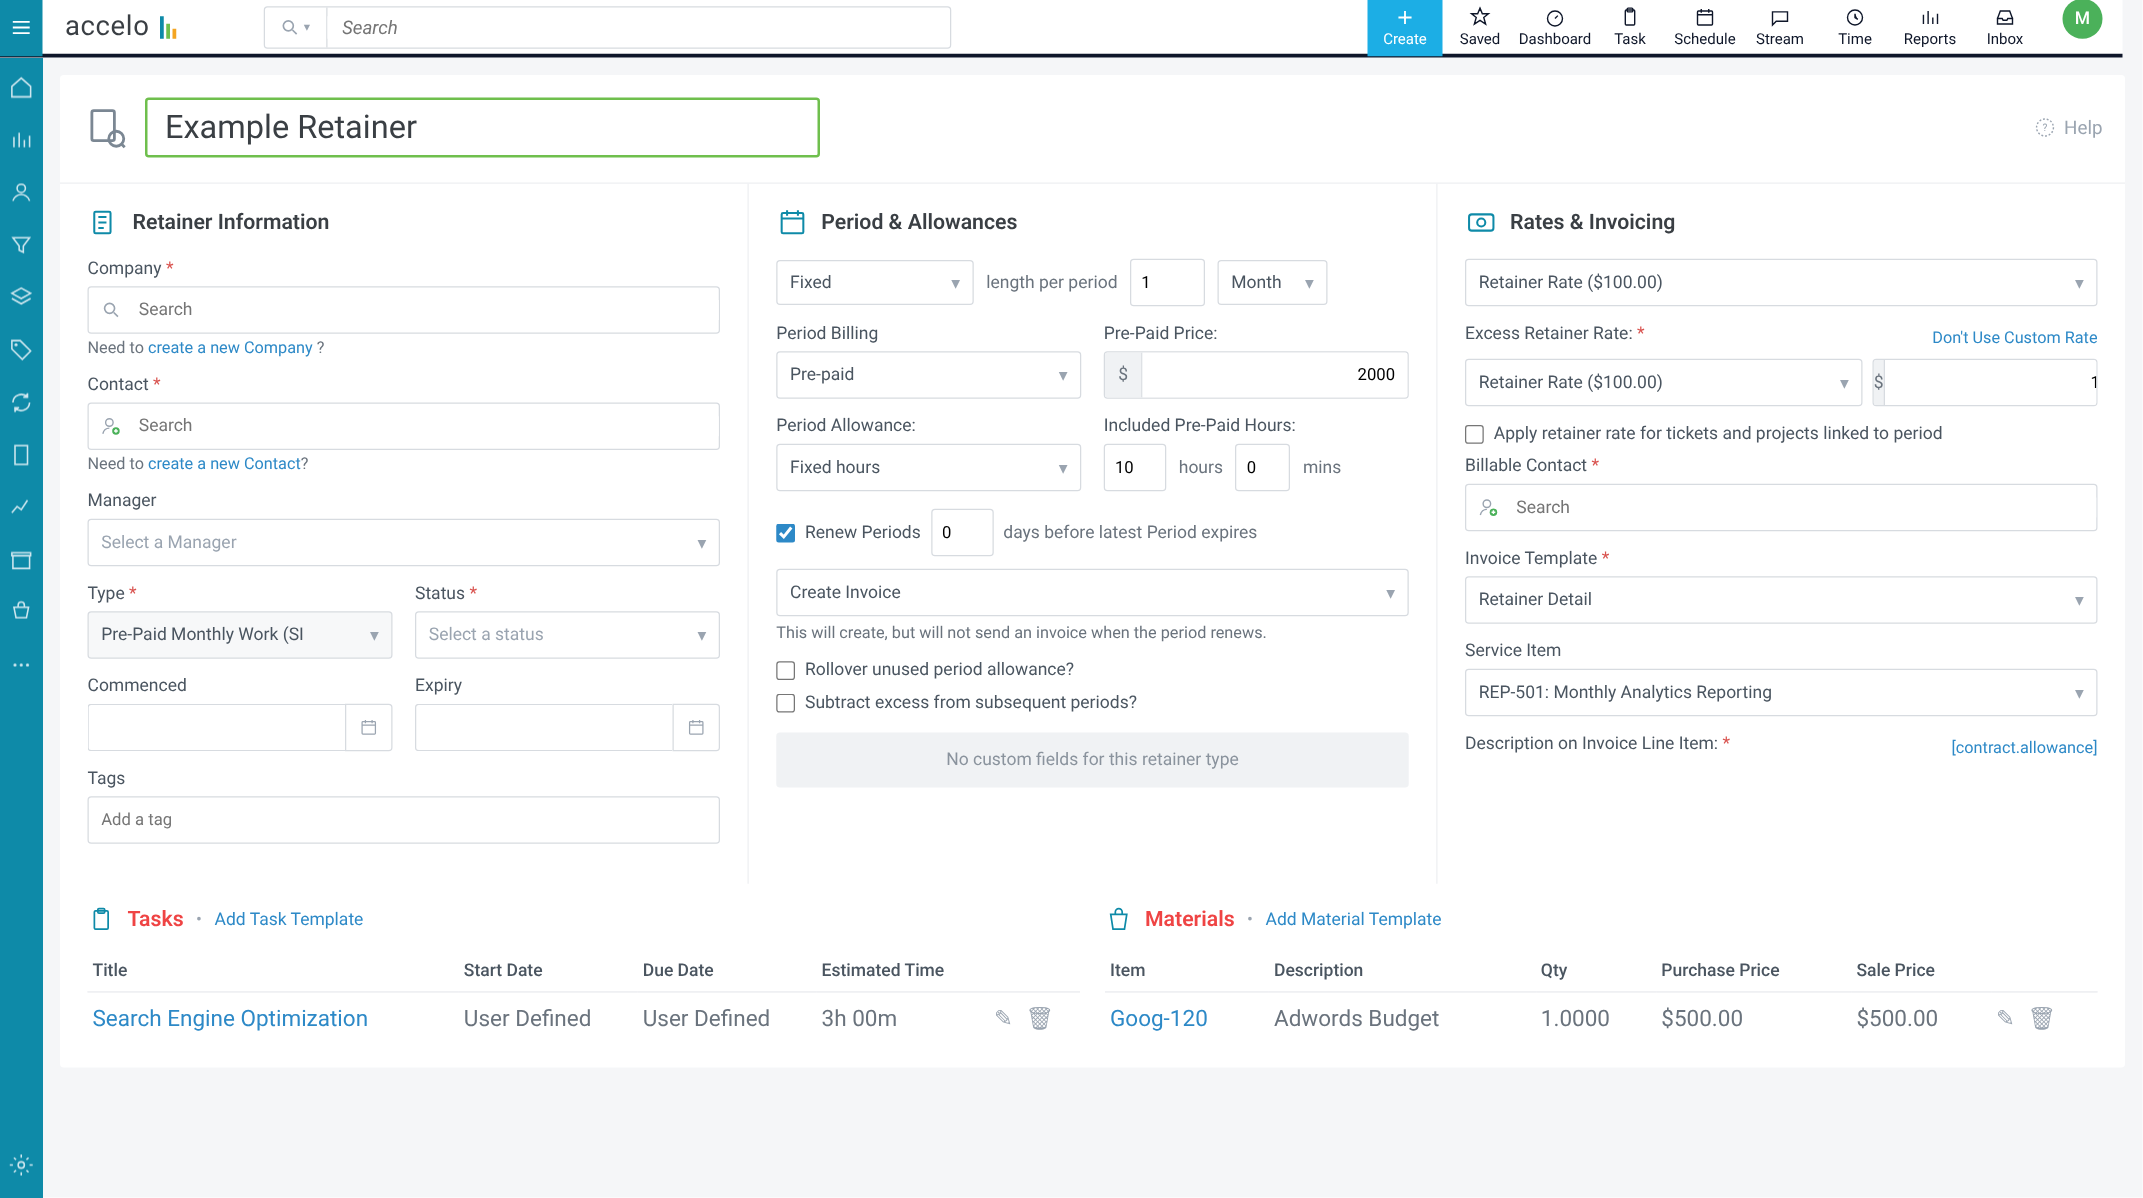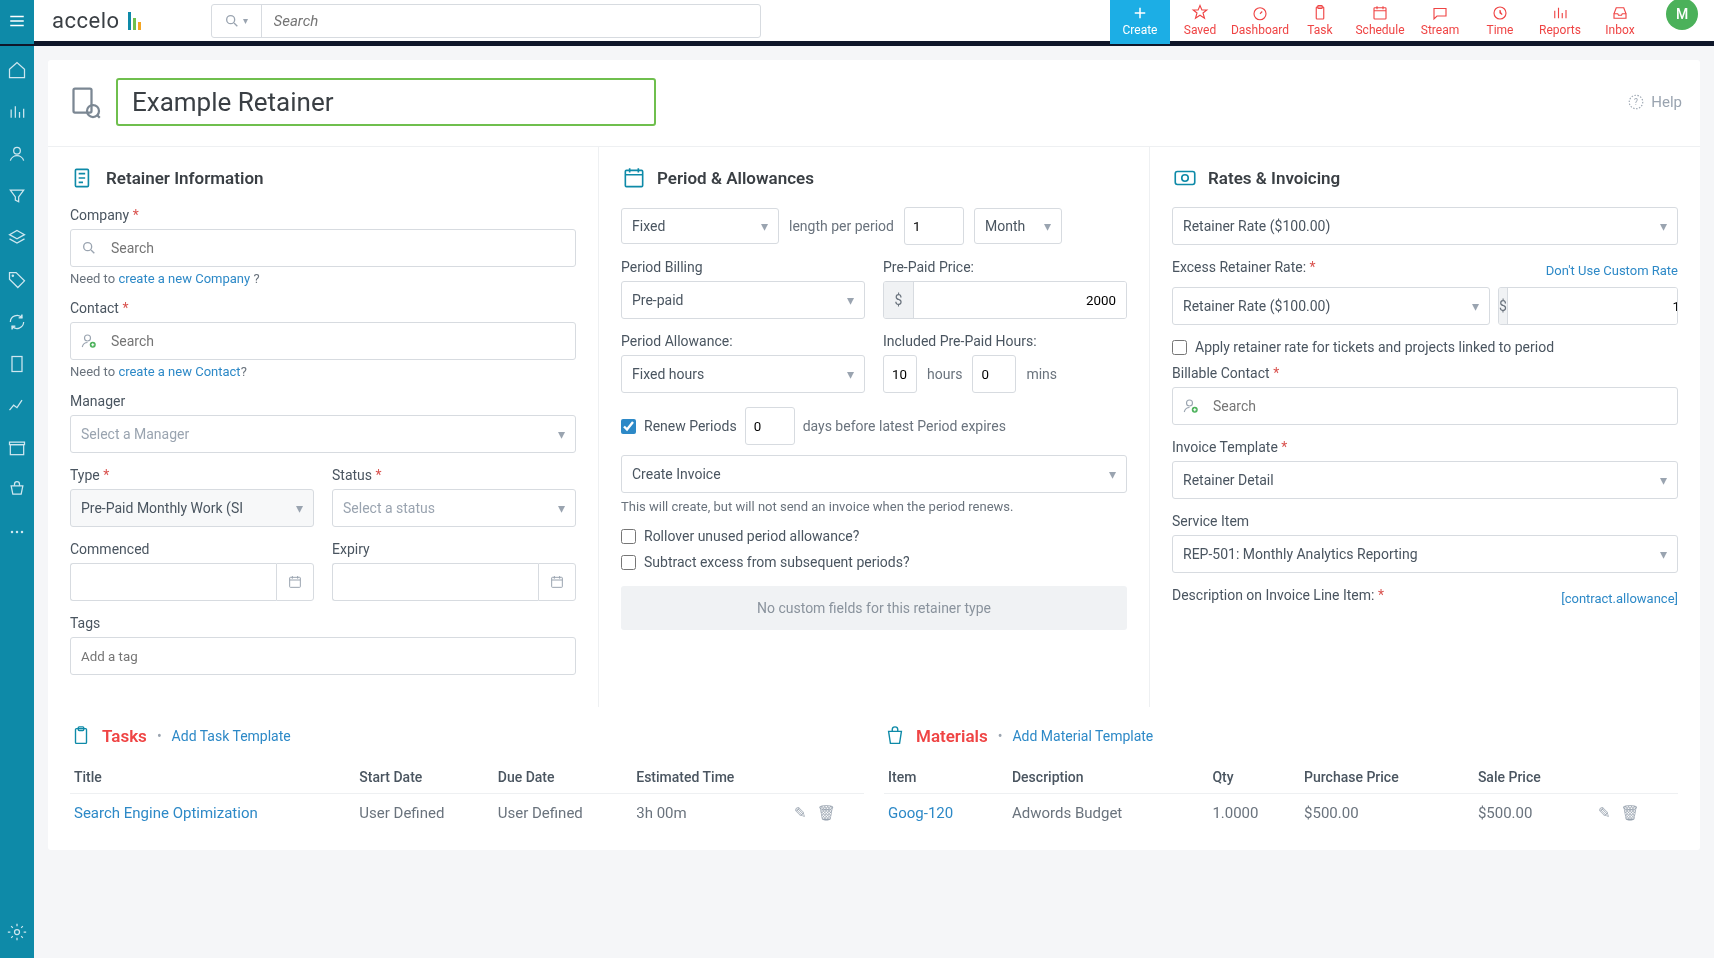--- a/index.html
+++ b/index.html
@@ -1,30 +1,30 @@
 <!DOCTYPE html>
 <html><head>
 <meta charset="utf-8">
 <style>
 * { box-sizing: border-box; margin: 0; padding: 0; font-family: -apple-system, BlinkMacSystemFont, "Segoe UI", Roboto, Arial, sans-serif; }
 body { background: #f5f6f8; color: #333; font-size: 14px; overflow-x: hidden; }
-.topbar { display: flex; align-items: center; height: 46px; background: #fff; border-bottom: 5px solid #0f172a; position: fixed; top:0; left:0; right:0; z-index: 100; }
+.topbar { display: flex; align-items: center; height: 46px; background: #fff; border-bottom: 3px solid #0f172a; position: fixed; top:0; left:0; right:16px; z-index: 100; }
 .hamburger { width: 34px; height:46px; background:#0e8aa8; display:flex; align-items:center; justify-content:center; cursor:pointer;}
 .hamburger svg { width:18px; height:18px; fill:#fff; }
 .logo { display:flex; align-items:center; margin-left:18px; font-size:22px; color:#3a3f44; font-weight:400; letter-spacing:0.5px;}
 .logo-bars { display:inline-flex; margin-left:8px; align-items:flex-end; gap:2px; height:18px;}
 .logo-bars span { width:3px; background:#3a3f44; display:inline-block;}
 .logo-bars span:nth-child(1){background:#0e8aa8;height:18px;}
 .logo-bars span:nth-child(2){background:#6fbf4d;height:12px;}
 .logo-bars span:nth-child(3){background:#f4a522;height:8px;}
 .top-search { flex:0 0 auto; width:550px; margin-left:70px; display:flex; align-items:center; border:1px solid #d7dbe0; border-radius:3px; height:34px;}
 .top-search .sicon{ width:50px; display:flex; align-items:center; justify-content:center; color:#9aa4b0; border-right:1px solid #d7dbe0; height:100%;}
 .top-search input{ border:none; outline:none; padding:0 12px; flex:1; font-size:15px; color:#4a5560; font-style:italic;}
 .navicons{ margin-left:auto; display:flex; align-items:stretch; height:46px;}
-.navicon{ width:60px; display:flex; flex-direction:column; align-items:center; justify-content:center; color:#ef4444; cursor:pointer; font-size:12px;}
+.navicon{ width:60px; display:flex; flex-direction:column; align-items:center; justify-content:center; color:#0f172a; cursor:pointer; font-size:12px;}
 .navicon.create{ background:#1caee5; color:#fff;}
 .navicon svg{ width:18px; height:18px; fill:currentColor; margin-bottom:1px;}
 .avatar{ width:32px; height:32px; border-radius:50%; background:#4bb15a; color:#fff; display:flex; align-items:center; justify-content:center; margin:0 16px; font-weight:500;}
 .sidebar{ position:fixed; top:46px; left:0; bottom:0; width:34px; background:#0e8aa8; display:flex; flex-direction:column; align-items:center; padding-top:14px; gap:22px; z-index:90;}
 .sidebar-icon{ width:20px; height:20px; color:#cfe7ef; cursor:pointer;}
 .sidebar-icon svg{width:100%;height:100%;fill:currentColor;}
 .sidebar .spacer{flex:1;}
 .main{ margin-left:34px; margin-top:46px; padding:14px;}
 .page{ background:#fff; border-radius:3px; padding:18px 0 0 0; min-height:700px;}
 .titlebar{ display:flex; align-items:center; padding:0 18px 20px 18px; border-bottom:1px solid #eef0f2;}
@@ -73,21 +73,21 @@
 .subgrid{display:flex;gap:20px;padding:18px 22px;}
 .subcol{flex:1;background:#fff;border:none;}
 .sub-head{display:flex;align-items:center;gap:10px;margin-bottom:14px;}
 .sub-head .ic{width:22px;height:22px;color:#0e8aa8;}
 .sub-head .ic svg{width:100%;height:100%;fill:none;stroke:currentColor;stroke-width:1.5;}
 .sub-head .t{font-size:17px;font-weight:600;color:#ef4444;}
 .sub-head .dot{color:#9aa4b0;}
 .sub-head .add{color:#2d89c7;cursor:pointer;font-size:14px;}
 table{width:100%;border-collapse:collapse;}
 th{text-align:left;color:#4a5560;font-weight:500;font-size:14px;padding:8px 4px;border-bottom:1px solid #eef0f2;}
-td{padding:10px 4px;color:#6a737d;font-size:15px;}
+td{padding:10px 4px;color:#6a737d;font-size:18px;}
 td a{color:#2d89c7;text-decoration:none;}
 .row-actions{display:flex;gap:10px;color:#9aa4b0;}
 .row-actions span{cursor:pointer;}
 .rhead{display:flex;justify-content:space-between;align-items:center;margin-bottom:6px;}
 .rhead label{color:#4a5560;}
 .textarea{width:100%;border:1px solid #d7dbe0;border-radius:3px;padding:8px 10px;height:60px;outline:none;resize:none;font-family:inherit;}
 .badge-input{border:1px solid #d7dbe0;border-radius:3px;height:38px;padding:0 10px;outline:none;width:100%;}
 </style>
 </head>
 <body>
@@ -395,21 +395,21 @@
           <div class="field">
             <label>Period Allowance:</label>
             <div class="select">
                 <span class="cv">Fixed hours</span>
                 <span class="chev">▾</span>
               </div>
           </div>
           <div class="field">
             <label>Included Pre-Paid Hours:</label>
             <div class="inline">
-              <input class="numinput" style="width: 34px;" value="10">
+              <input class="numinput" style="width: 50px;" value="10">
               <span class="micro">hours</span>
               <input class="numinput" style="width: 44px;" value="0">
               <span class="micro">mins</span>
             </div>
           </div>
         </div>
 
         <div class="cbrow">
           <input type="checkbox" checked="" style="">
           <span>Renew Periods</span>

